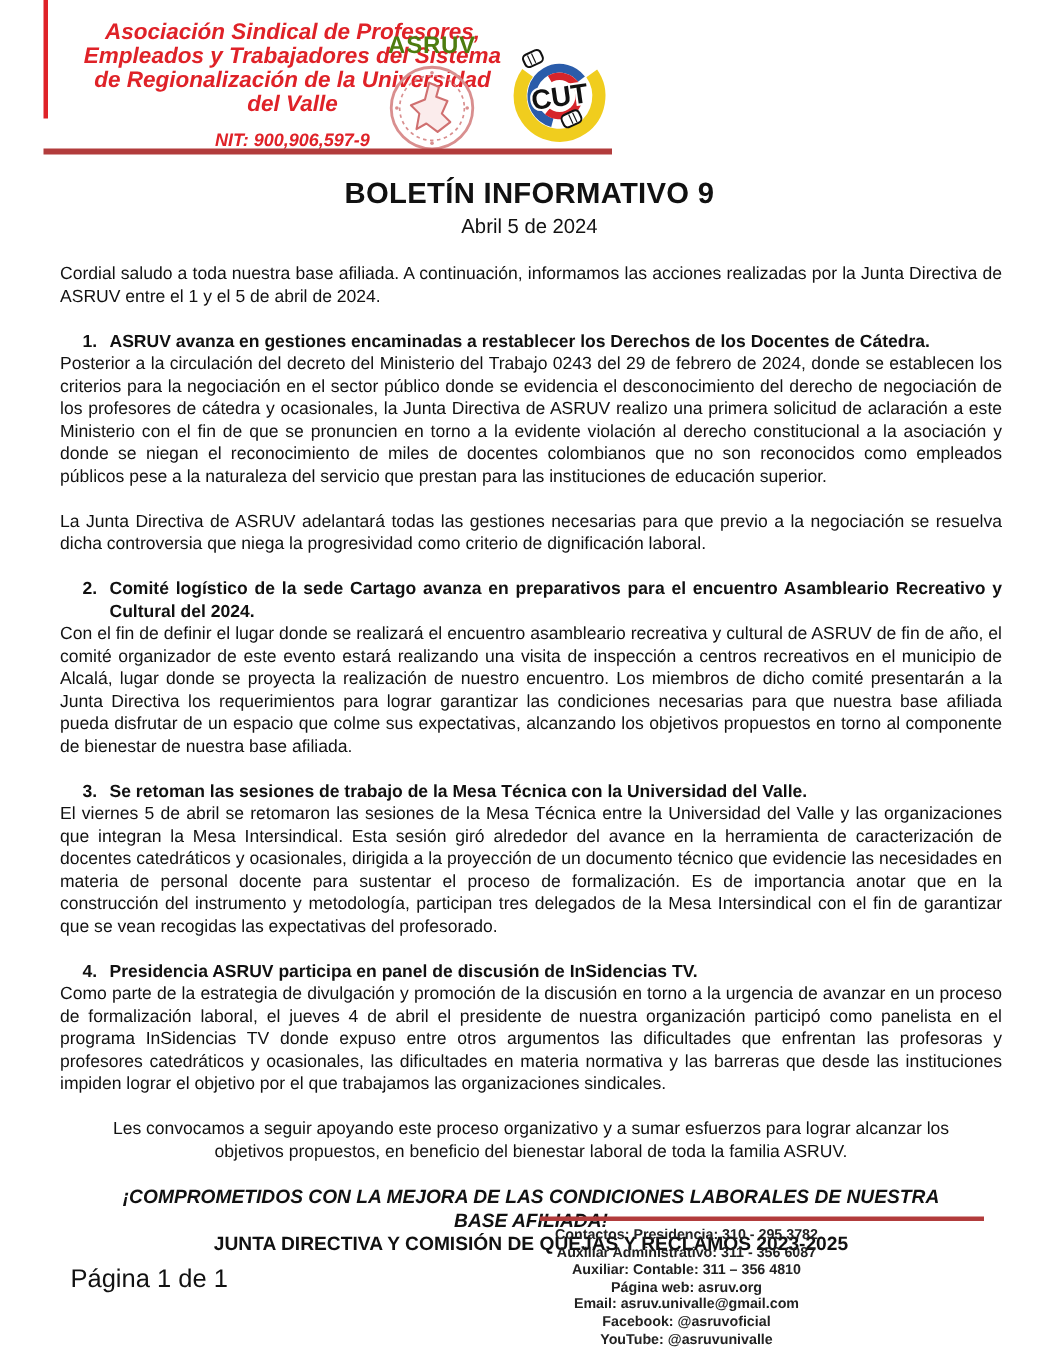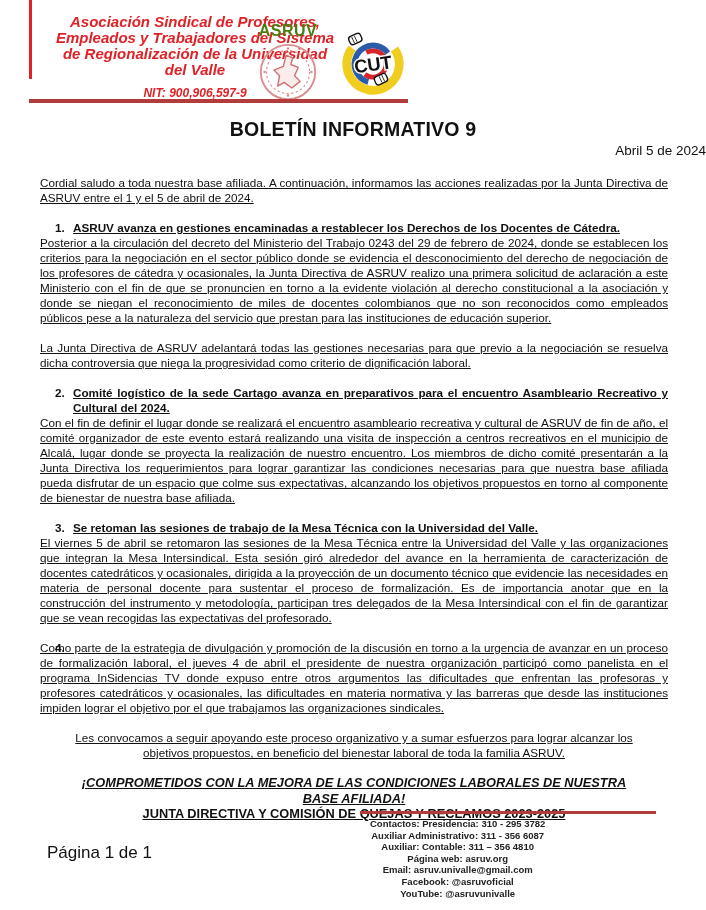--- a/index.html
+++ b/index.html
@@ -26,23 +26,23 @@
     position: absolute; left: 52px; top: 86px; width: 286px;
     text-align: center; font-size: 12px;
     font-weight: bold; font-style: italic; color: #df2228;
   }
   .asruv-logo { position: absolute; left: 246px; top: 20px; width: 84px; text-align: center; }
   .asruv-word { font-size: 16px; font-weight: bold; color: #4d7c0f; letter-spacing: 0.5px; line-height: 22px; }
   .header-rule { position: absolute; left: 29px; top: 99px; width: 379px; height: 4px; background: #b23c3c; }
   .cut-logo { position: absolute; left: 338px; top: 26px; }
   
   .title { margin-top: 14px; text-align: center; font-size: 19.5px; font-weight: bold; letter-spacing: 0.2px; }
-  .subtitle { margin-top: 2px; text-align: right; font-size: 13.5px; }
+  .subtitle { margin-top: 2px; text-align: center; font-size: 13.5px; }
   
-  .content { padding: 0 38px 0 40px; font-size: 11.7px; line-height: 15px; text-decoration: underline; }
+  .content { padding: 0 38px 0 40px; font-size: 11.7px; line-height: 15px; }
   .intro { margin-top: 17px; text-align: justify; }
   .section { margin-top: 15px; }
   .sec-heading { position: relative; padding-left: 33px; font-weight: bold; text-align: justify; }
   .sec-num { position: absolute; left: 15px; font-weight: bold; }
   .section p.body-par { text-align: justify; }
   .section p.body-par + p.body-par { margin-top: 15px; }
   .closing { margin-top: 15px; text-align: center; padding: 0 12px; }
   .slogan {
     margin: 15px auto 0; max-width: 545px; text-align: center;
     font-weight: bold; font-style: italic; font-size: 12.8px; line-height: 15.5px;
@@ -132,20 +132,21 @@
       <div class="sec-heading">
         <span class="sec-num">3.</span>
         <span>Se retoman las sesiones de trabajo de la Mesa Técnica con la Universidad del Valle.</span>
       </div>
       <p class="body-par">El viernes 5 de abril se retomaron las sesiones de la Mesa Técnica entre la Universidad del Valle y las organizaciones que integran la Mesa Intersindical. Esta sesión giró alrededor del avance en la herramienta de caracterización de docentes catedráticos y ocasionales, dirigida a la proyección de un documento técnico que evidencie las necesidades en materia de personal docente para sustentar el proceso de formalización. Es de importancia anotar que en la construcción del instrumento y metodología, participan tres delegados de la Mesa Intersindical con el fin de garantizar que se vean recogidas las expectativas del profesorado.</p>
     </div>
 
     <div class="section">
       <div class="sec-heading">
         <span class="sec-num">4.</span>
+        <span>Presidencia ASRUV participa en panel de discusión de InSidencias TV.</span>
       </div>
       <p class="body-par">Como parte de la estrategia de divulgación y promoción de la discusión en torno a la urgencia de avanzar en un proceso de formalización laboral, el jueves 4 de abril el presidente de nuestra organización participó como panelista en el programa InSidencias TV donde expuso entre otros argumentos las dificultades que enfrentan las profesoras y profesores catedráticos y ocasionales, las dificultades en materia normativa y las barreras que desde las instituciones impiden lograr el objetivo por el que trabajamos las organizaciones sindicales.</p>
     </div>
 
     <p class="closing">Les convocamos a seguir apoyando este proceso organizativo y a sumar esfuerzos para lograr alcanzar los objetivos propuestos, en beneficio del bienestar laboral de toda la familia ASRUV.</p>
 
     <div class="slogan">¡COMPROMETIDOS CON LA MEJORA DE LAS CONDICIONES LABORALES DE NUESTRA BASE AFILIADA!</div>
     <div class="signature">JUNTA DIRECTIVA Y COMISIÓN DE QUEJAS Y RECLAMOS 2023-2025</div>
   </div>
 

